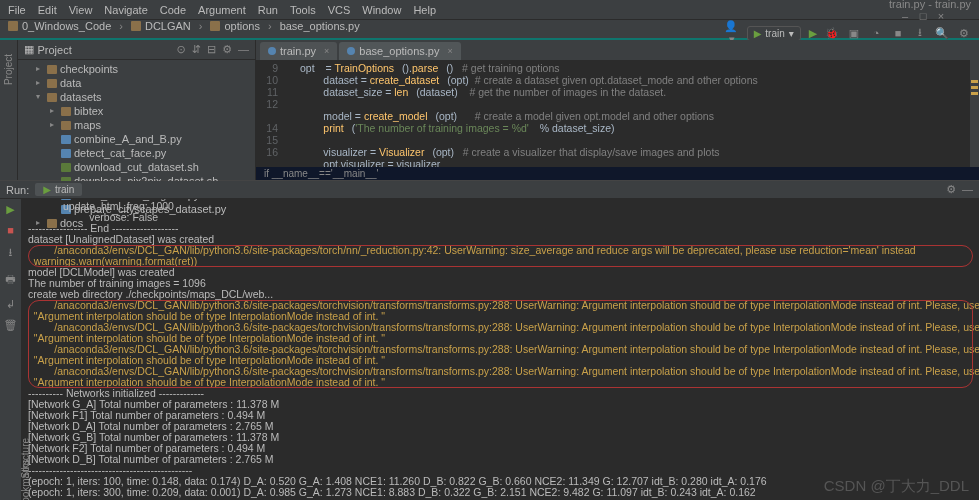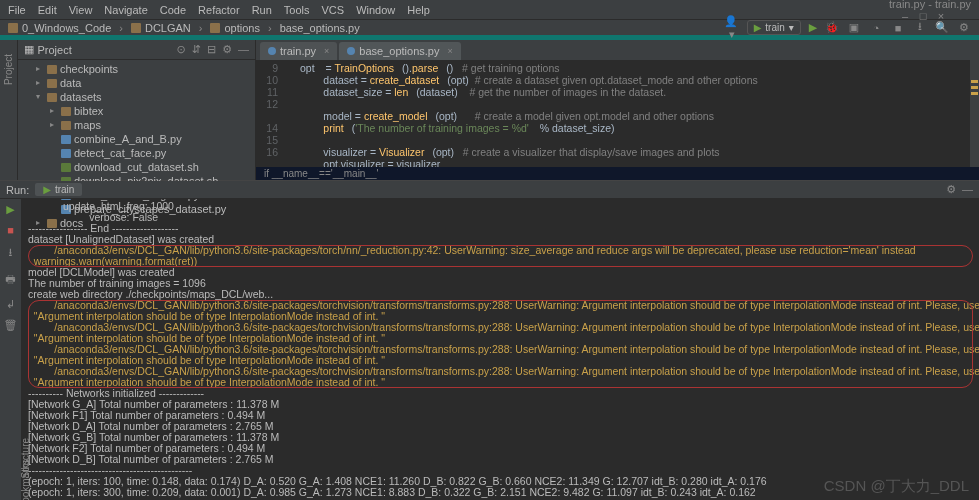--- a/index.html
+++ b/index.html
@@ -5,21 +5,21 @@
 * { margin: 0; padding: 0; box-sizing: border-box; font-family: "Segoe UI", Arial, sans-serif; }
 body { background: #3c3f41; color: #bbb; font-size: 11px; width: 979px; height: 500px; overflow: hidden; position: relative; }
 
 .titlebar { background: #3c3f41; height: 20px; display: flex; align-items: center; padding: 0 8px; border-bottom: 1px solid #2b2b2b; }
 .menu { display: flex; gap: 12px; color: #bbb; font-size: 11px; }
 .menu span { cursor: pointer; }
 .titlebar-right { margin-left: auto; color: #888; font-size: 11px; }
 .win-controls { display: flex; gap: 6px; margin-left: 10px; }
 .win-controls span { width: 12px; text-align: center; }
 
-.crumb-bar { height: 20px; display: flex; align-items: center; padding: 0 8px; background: #3c3f41; border-bottom: 5px solid #0f766e; }
+.crumb-bar { height: 20px; display: flex; align-items: flex-start; padding: 0 8px; background: #3c3f41; border-bottom: 2px solid #0f766e; }
 .crumb-bar .crumb { display: flex; align-items: center; gap: 4px; font-size: 11px; color: #bbb; }
 .crumb-bar .folder-ico { width: 10px; height: 10px; background: #8a704a; border-radius: 1px; display: inline-block; }
 .crumb-bar .sep::before { content: "›"; margin: 0 4px; color: #888; }
 .crumb-right { margin-left: auto; display: flex; align-items: center; gap: 8px; }
 .run-combo { background: #3c3f41; border: 1px solid #555; border-radius: 3px; padding: 1px 6px; display: flex; align-items: center; gap: 4px; font-size: 10px; }
 .green-tri { color: #6a9e3f; }
 .bug-ico { color: #6a9e3f; }
 .toolbar-ico { color: #888; width: 14px; text-align: center; }
 
 .main { display: flex; height: 140px; }
@@ -85,21 +85,21 @@
 </head>
 <body>
 
 <div class="titlebar">
   <div class="menu">
     <span>File</span>
     <span>Edit</span>
     <span>View</span>
     <span>Navigate</span>
     <span>Code</span>
-    <span>Refactor</span>
+    <span>Argument</span>
     <span>Run</span>
     <span>Tools</span>
     <span>VCS</span>
     <span>Window</span>
     <span>Help</span>
   </div>
   <div class="titlebar-right">
     <span>train.py</span> - <span>train.py</span>
     <span class="win-controls">
       <span>–</span>

